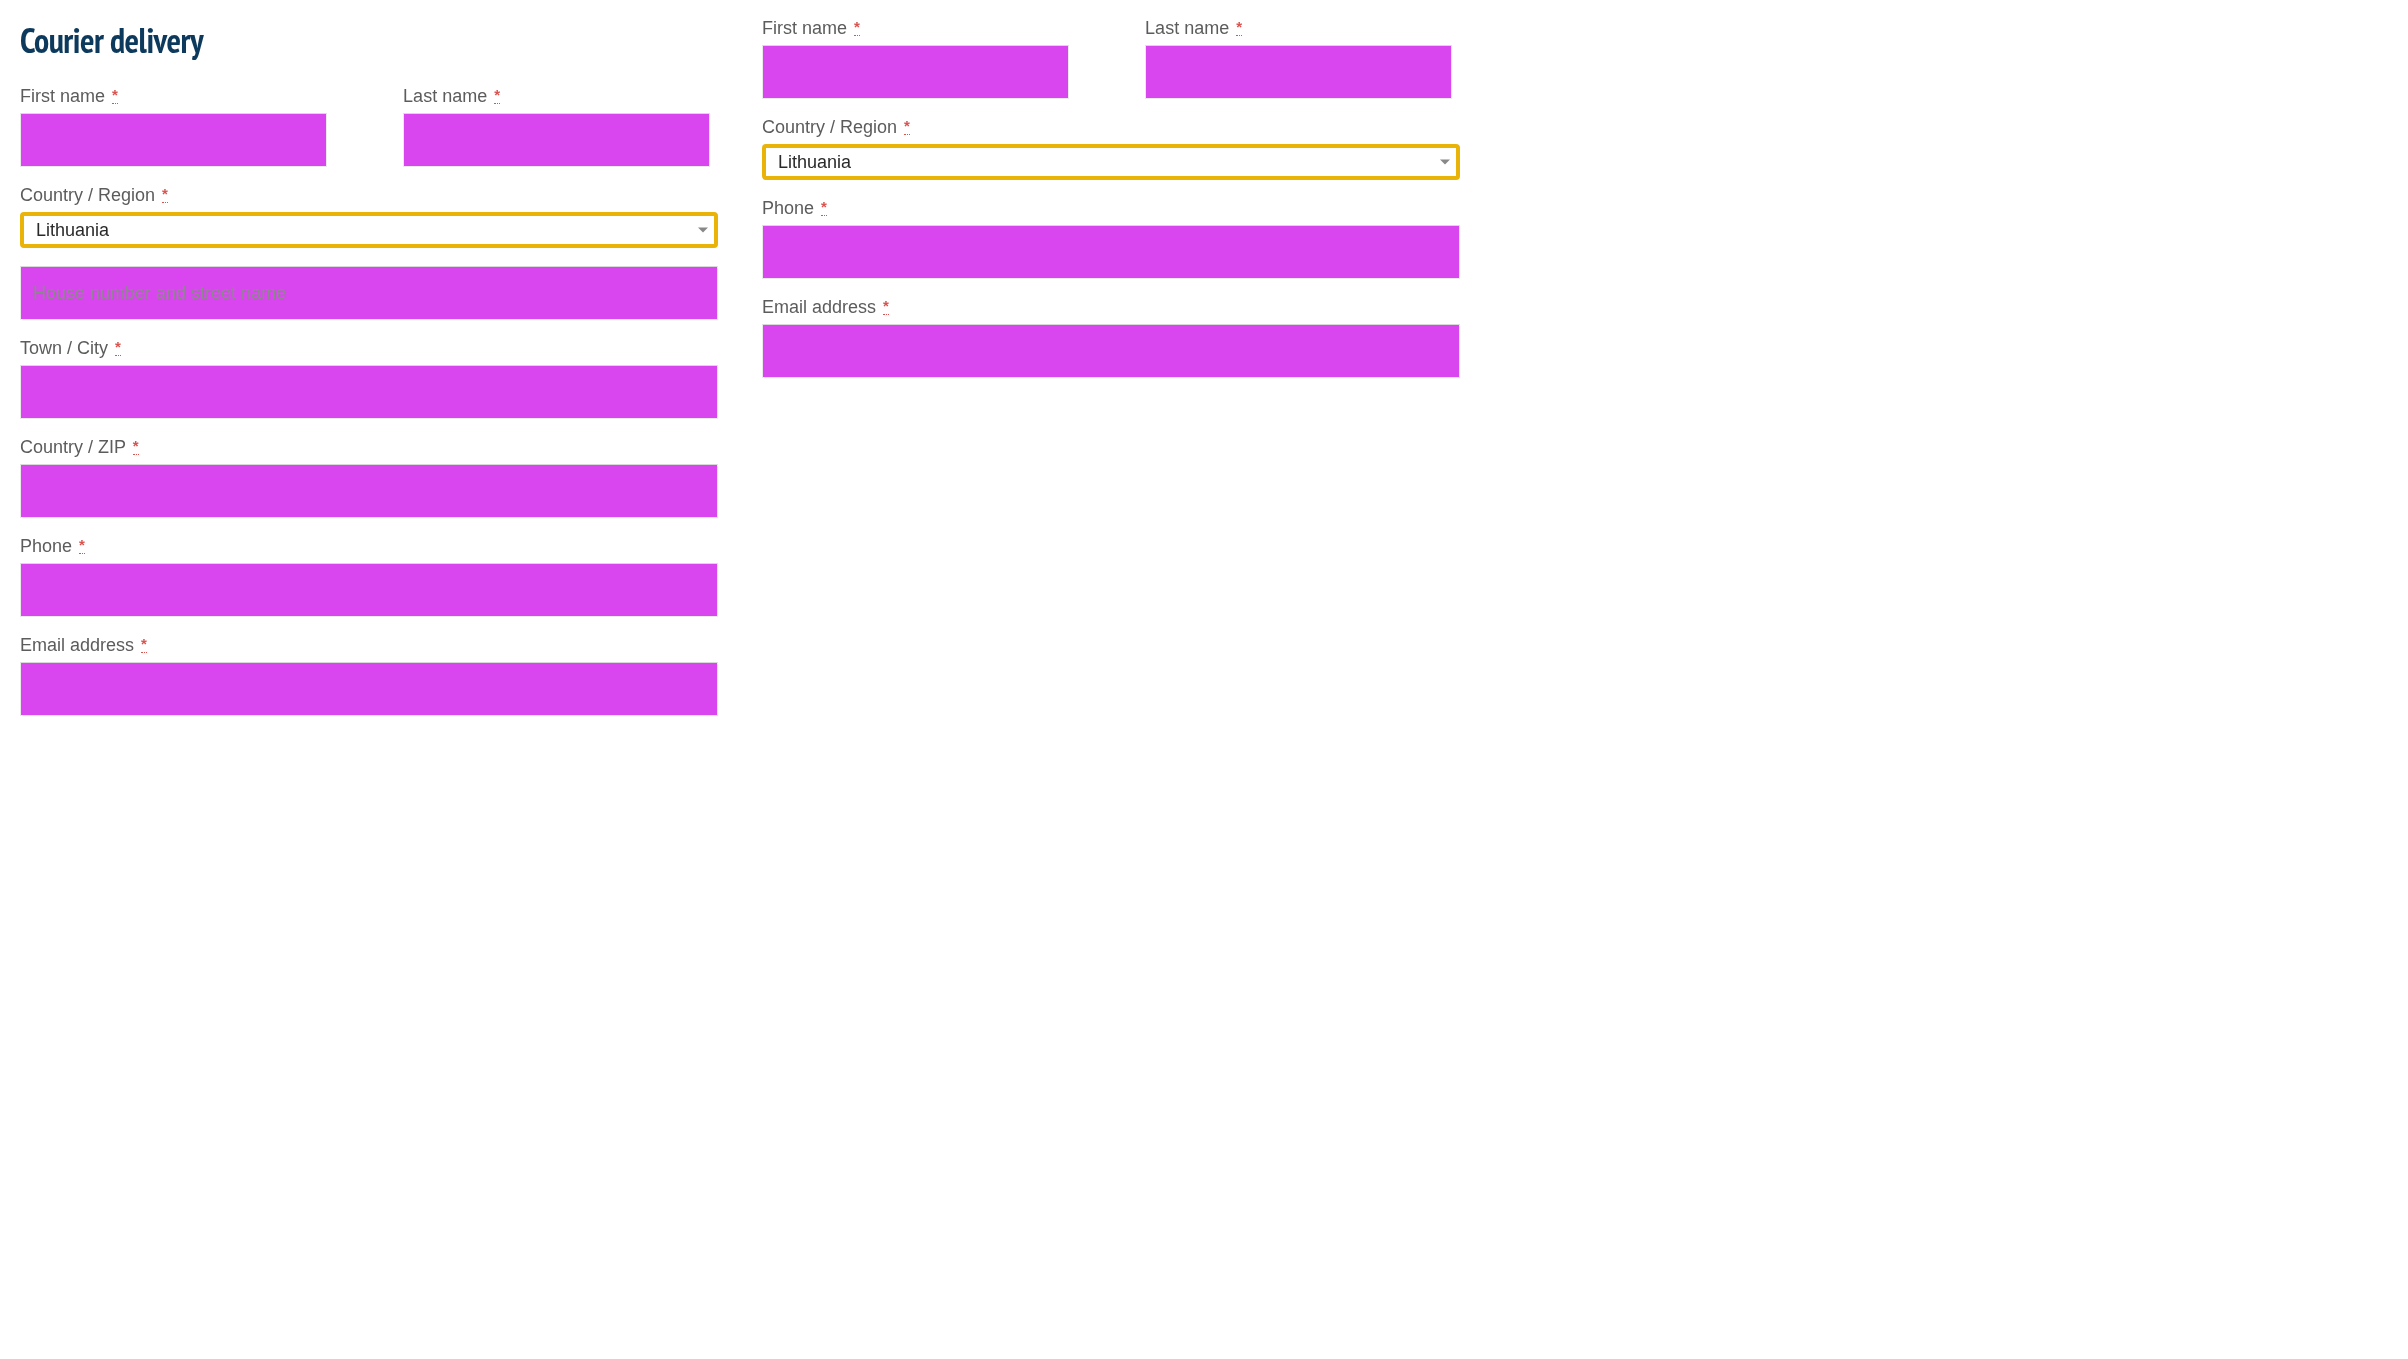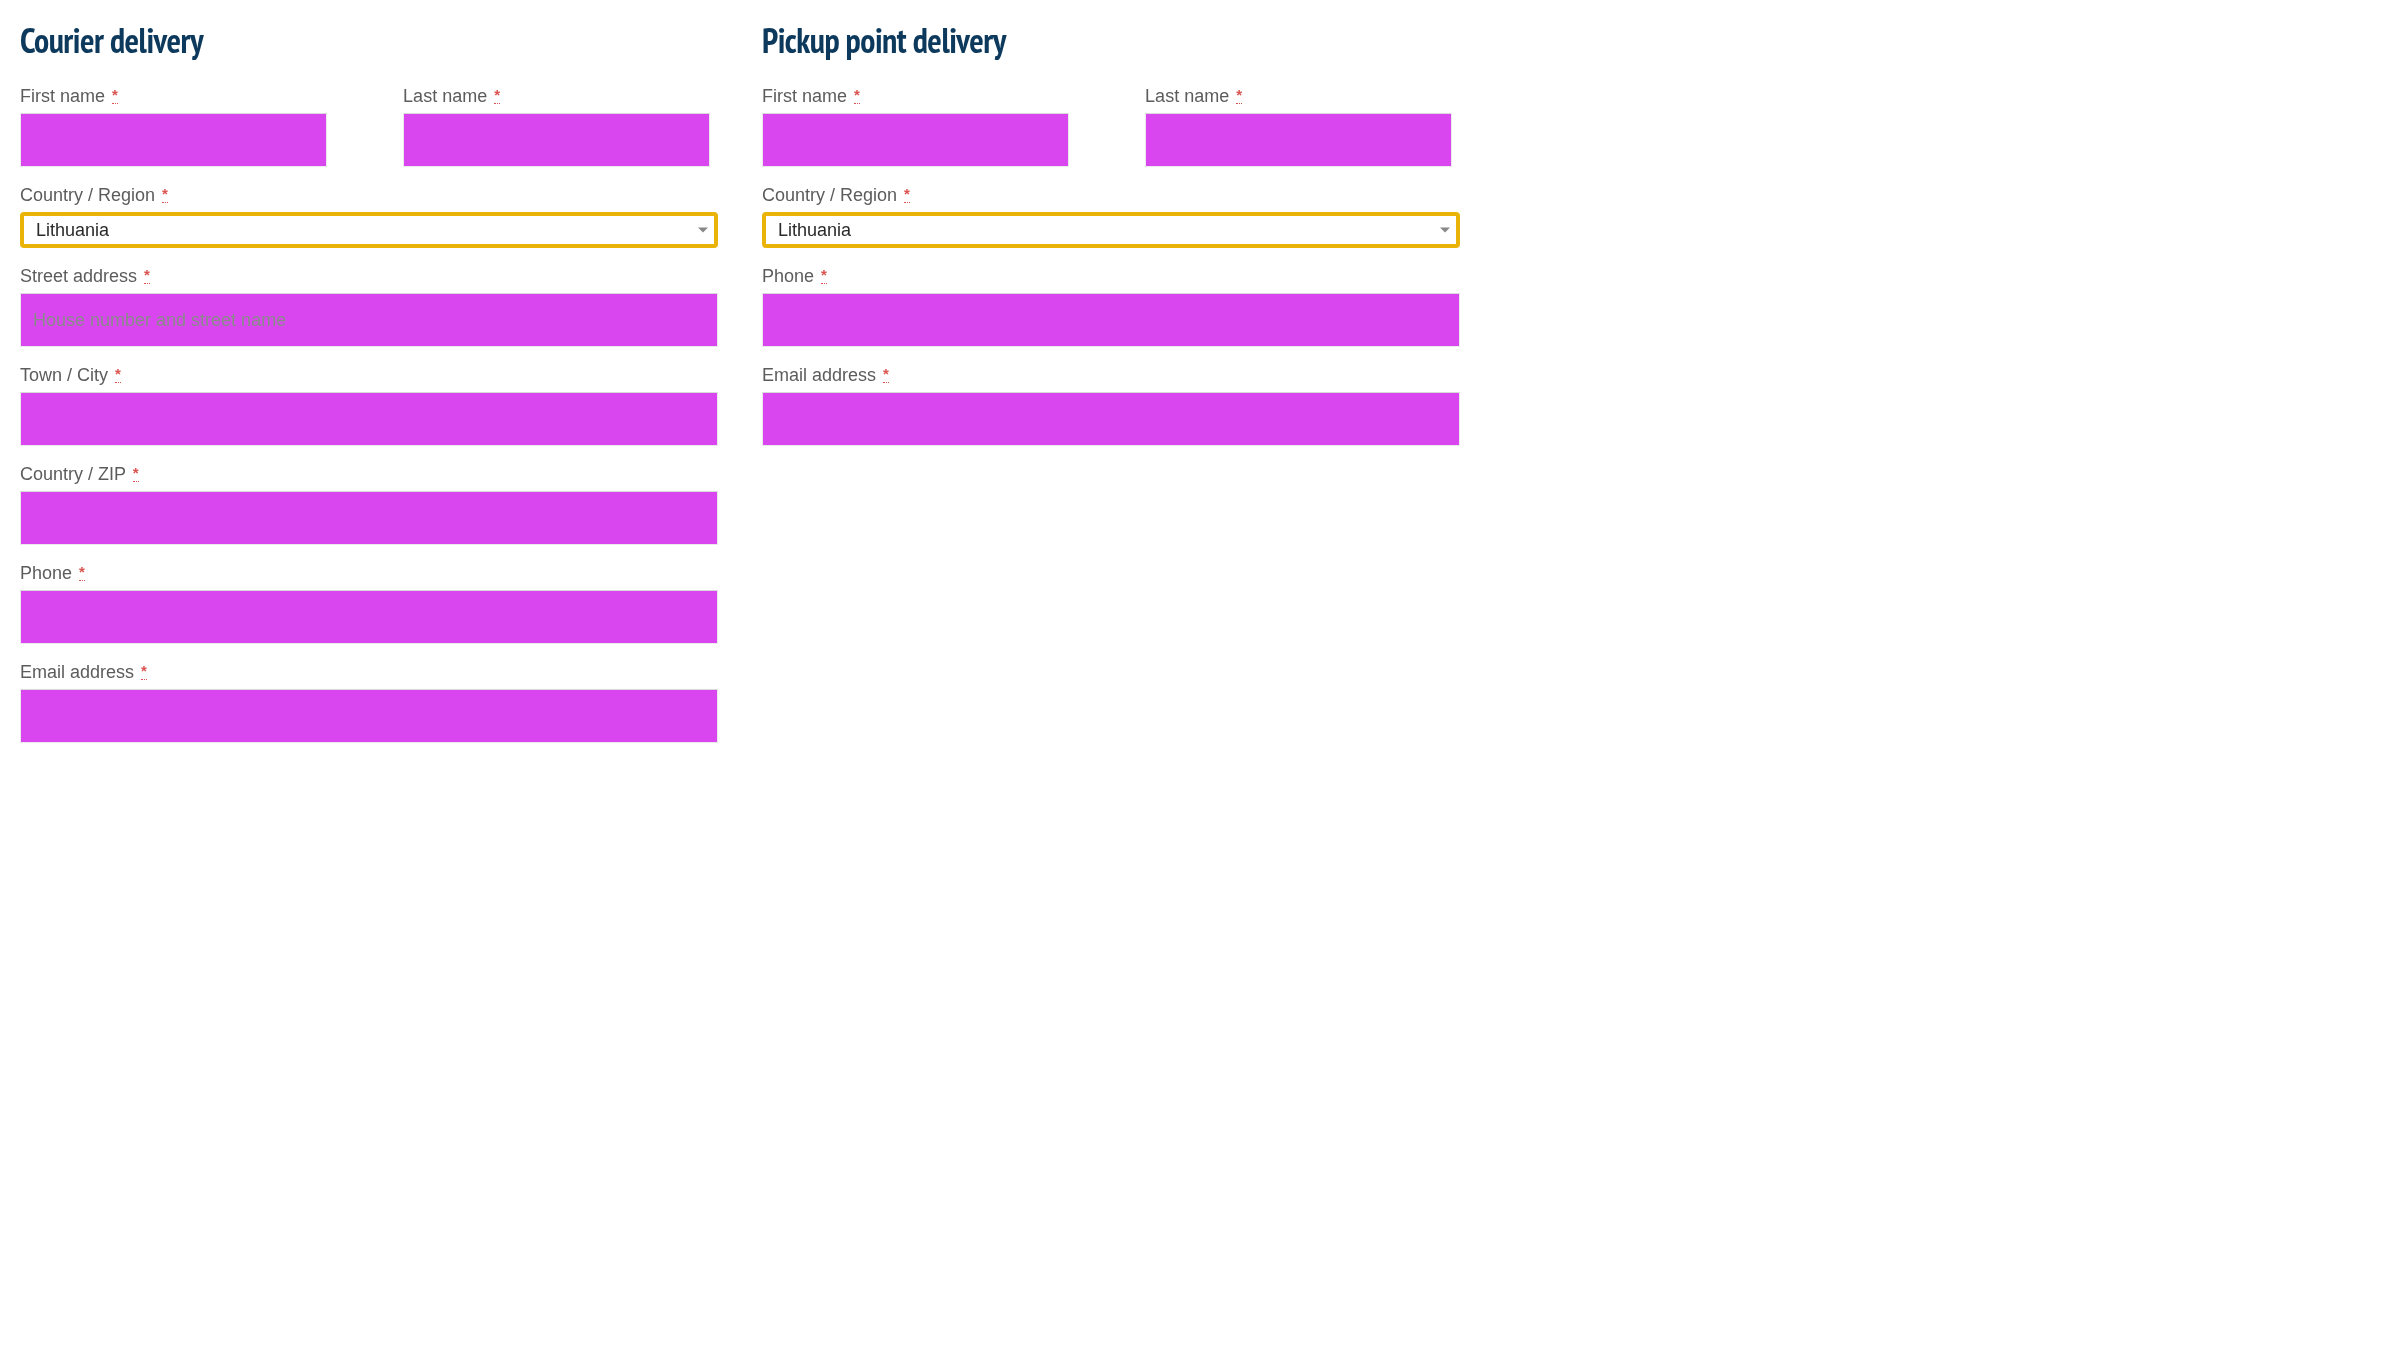--- a/index.html
+++ b/index.html
@@ -132,24 +132,20 @@
       </label>
       <div class="select-wrap">
         <div class="select-box">
           <span>Lithuania</span>
         </div>
         <span class="select-caret"></span>
       </div>
     </div>
 
     <div class="field full">
-      <label class="fld-label">
-        <span>Street address</span>
-        <span class="req">*</span>
-      </label>
       <input type="text" class="text-input" placeholder="House number and street name" style="">
     </div>
 
     <div class="field full">
       <label class="fld-label">
         <span>Town / City</span>
         <span class="req">*</span>
       </label>
       <input type="text" class="text-input" value="" style="">
     </div>
@@ -173,21 +169,20 @@
     <div class="field full">
       <label class="fld-label">
         <span>Email address</span>
         <span class="req">*</span>
       </label>
       <input type="text" class="text-input" value="" style="">
     </div>
   </div>
 
   <div class="col">
-    <h2 class="section-title">Pickup point delivery</h2>
 
     <div class="row">
       <div class="field name-half">
         <label class="fld-label">
           <span>First name</span>
           <span class="req">*</span>
         </label>
         <input type="text" class="text-input" value="" style="">
       </div>
       <div class="field name-half">

